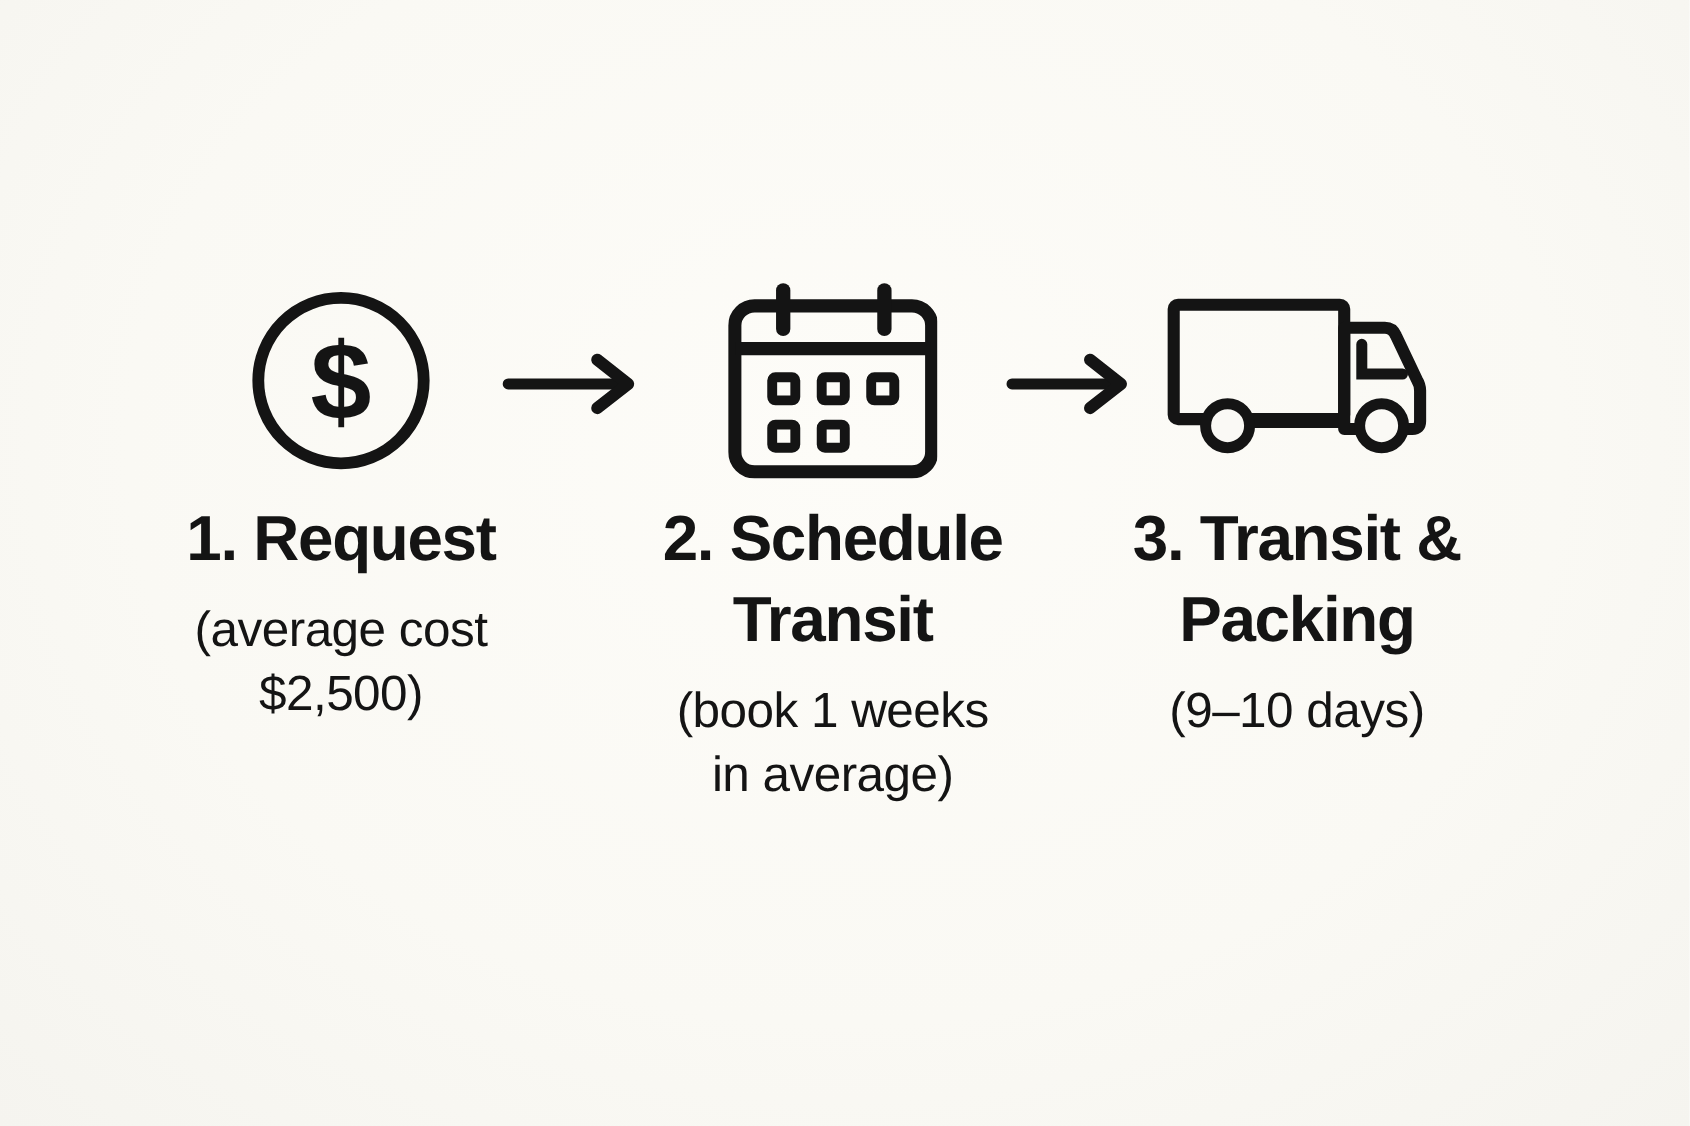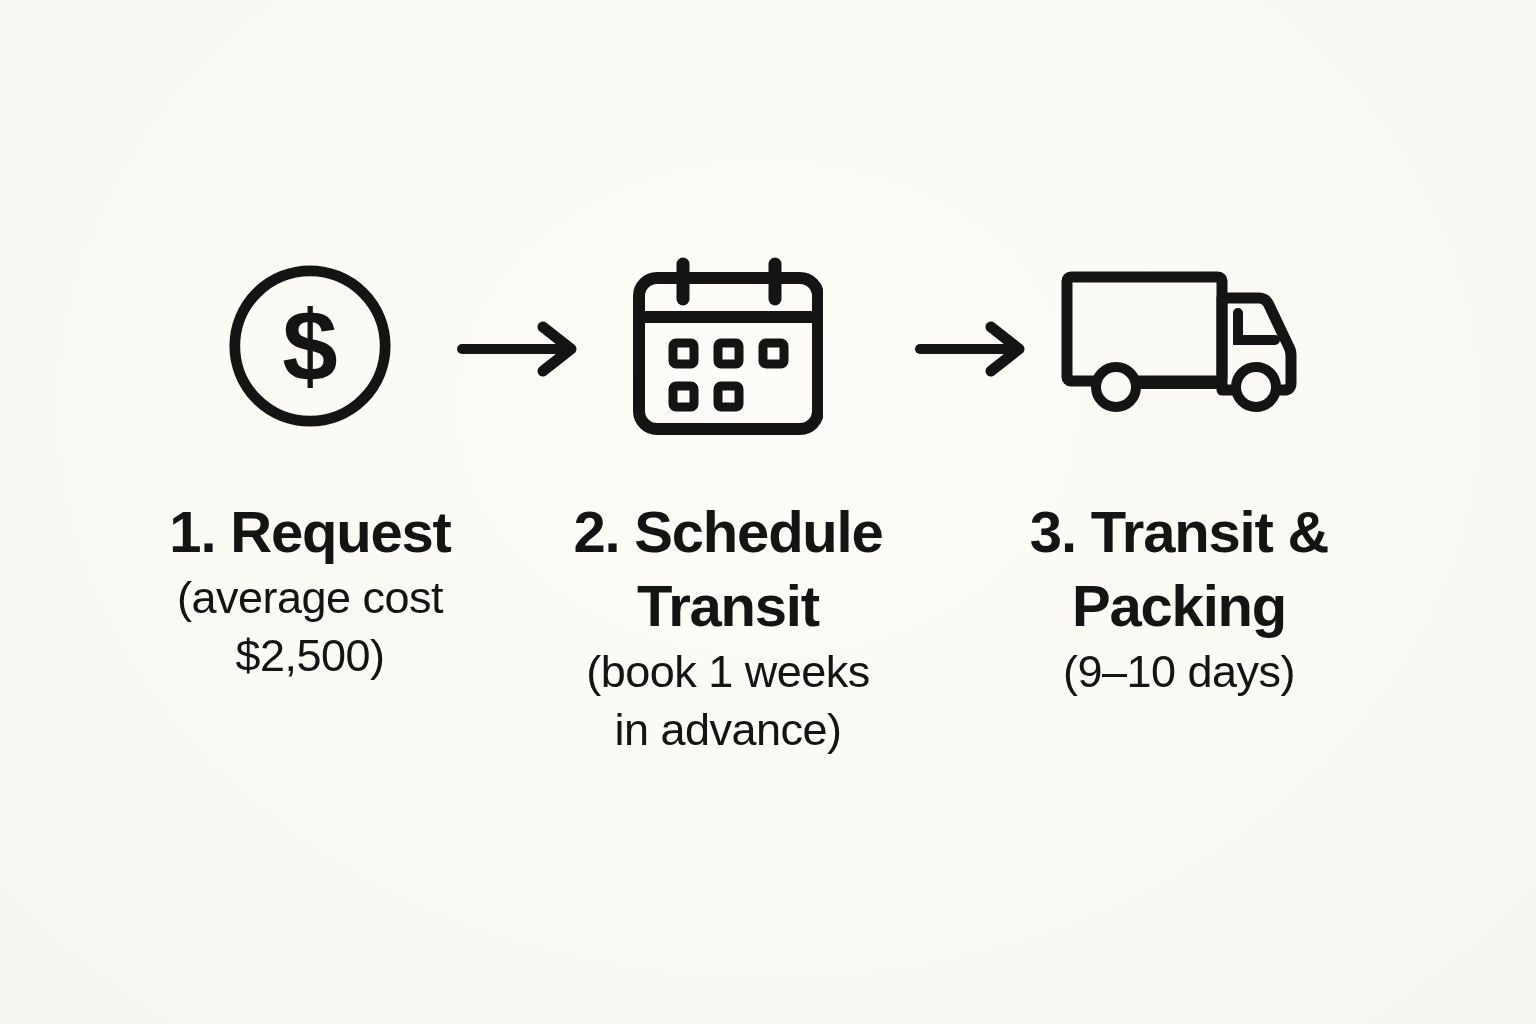--- a/index.html
+++ b/index.html
@@ -15,42 +15,43 @@
     overflow:hidden;
   }
   .canvas{position:relative;width:1536px;height:1024px;}
   .step{
     position:absolute;
     top:258px;
     width:390px;
     text-align:center;
   }
   .step-1{left:115px;}
-  .step-2{left:533px;}
+  .step-2{left:562px;}
   .step-3{left:984px;}
   .icon-wrap{
     height:175px;
     display:flex;
     align-items:center;
     justify-content:center;
   }
   .icon-wrap svg{display:block;}
   .stroke{
     fill:none;
     stroke:var(--ink);
     stroke-width:11;
   }
   .title{
-    margin-top:62px;
+    margin-top:20px;
     font-size:58px;
     line-height:74px;
     font-weight:bold;
     letter-spacing:-1.2px;
   }
   .subtitle{
+    margin-top:16px;
     font-size:45px;
     line-height:58px;
     font-weight:400;
     letter-spacing:-0.5px;
   }
   .arrow{
     position:absolute;
     top:320px;
   }
   .arrow-1{left:455px;}
@@ -101,21 +102,21 @@
         <rect class="stroke" x="40" y="129" width="21" height="21" rx="3" style="stroke-width:9"></rect>
         <rect class="stroke" x="85" y="129" width="21" height="21" rx="3" style="stroke-width:9"></rect>
       </svg>
     </div>
     <div class="title">
       <div>2. Schedule</div>
       <div>Transit</div>
     </div>
     <div class="subtitle">
       <div>(book 1 weeks</div>
-      <div>in advance)</div>
+      <div>in average)</div>
     </div>
   </div>
 
   <svg class="arrow arrow-2" width="115" height="58" viewBox="0 0 115 58" aria-hidden="true">
     <line x1="7" y1="29" x2="100" y2="29" stroke="var(--ink)" stroke-width="10" stroke-linecap="round"></line>
     <polyline points="78,7 106,29 78,51" fill="none" stroke="var(--ink)" stroke-width="11" stroke-linecap="round" stroke-linejoin="round"></polyline>
   </svg>
 
   <div class="step step-3">
     <div class="icon-wrap">

